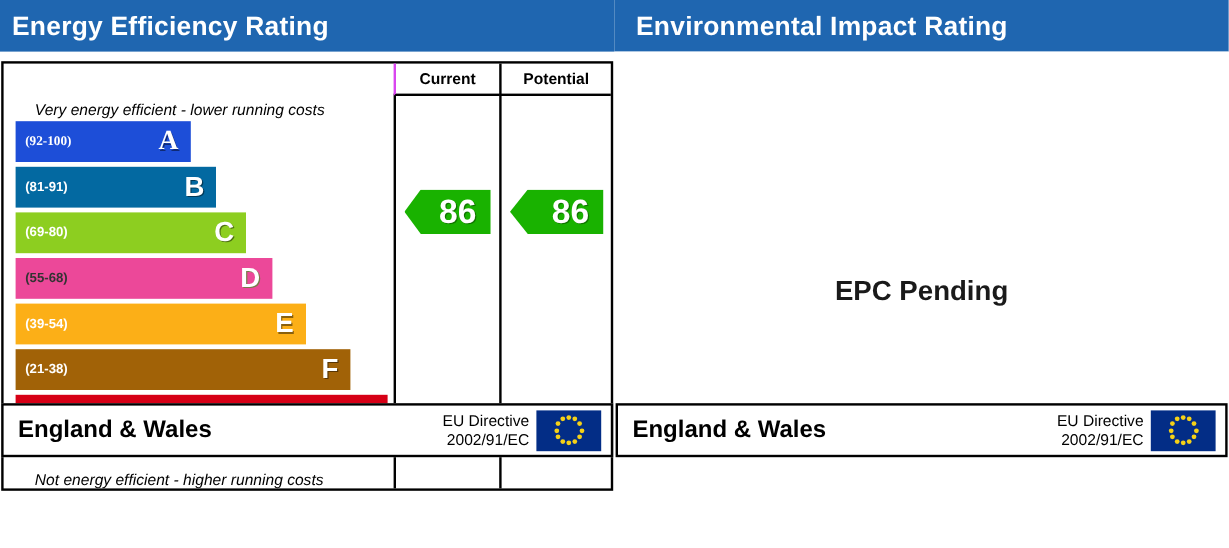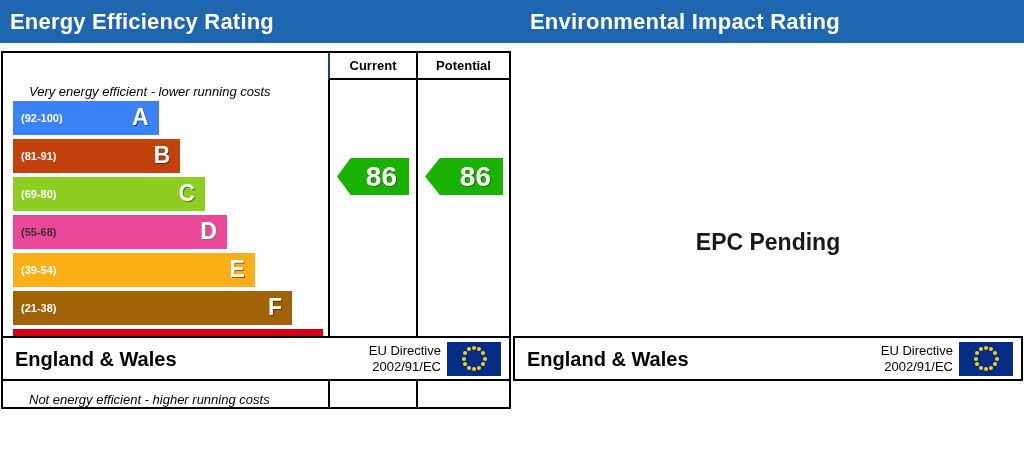--- a/index.html
+++ b/index.html
@@ -21,21 +21,21 @@
   .chart-panel{
     position:absolute;left:1px;top:51px;width:510px;height:358px;
     border:2px solid #000000;box-sizing:border-box;background:#ffffff;
   }
   
   .col-head{
     position:absolute;top:0;height:27px;border-bottom:2px solid #000;
     box-sizing:border-box;text-align:center;font-size:13px;font-weight:bold;color:#000;
     line-height:26px;
   }
-  #head-current{left:325px;width:88px;border-left:2px solid #0c4a6e;}
+  #head-current{left:325px;width:88px;border-left:2px solid #d946ef;}
   #head-potential{left:413px;width:93px;border-left:2px solid #000;}
 
   
   .vrule{position:absolute;top:27px;bottom:0;width:2px;background:#000;}
   #vrule-1{left:325px;}
   #vrule-2{left:413px;}
 
   
   .caption{
     position:absolute;left:26px;font-style:italic;font-size:13px;color:#000;
@@ -120,25 +120,25 @@
 
     <div class="col-head" id="head-current">Current</div>
     <div class="col-head" id="head-potential">Potential</div>
 
     <div class="vrule" id="vrule-1"></div>
     <div class="vrule" id="vrule-2"></div>
 
     <div class="caption" id="caption-top">Very energy efficient - lower running costs</div>
 
     <div class="bands" id="band-list">
-        <div class="band" style="background: #3b82f6; width: 47%;">
+        <div class="band" style="background: #1d4ed8; width: 47%; font-family: Liberation Serif, serif;">
           <div class="range">(92-100)</div>
           <div class="letter">A</div>
         </div>
-        <div class="band" style="background: #c2410c; width: 54%;">
+        <div class="band" style="background: #0369a1; width: 54%;">
           <div class="range">(81-91)</div>
           <div class="letter">B</div>
         </div>
         <div class="band" style="background: rgb(141, 206, 32); width: 62%;">
           <div class="range">(69-80)</div>
           <div class="letter">C</div>
         </div>
         <div class="band lightband" style="background: #ec4899; width: 69%; padding-left: 20px;">
           <div class="range">(55-68)</div>
           <div class="letter">D</div>

